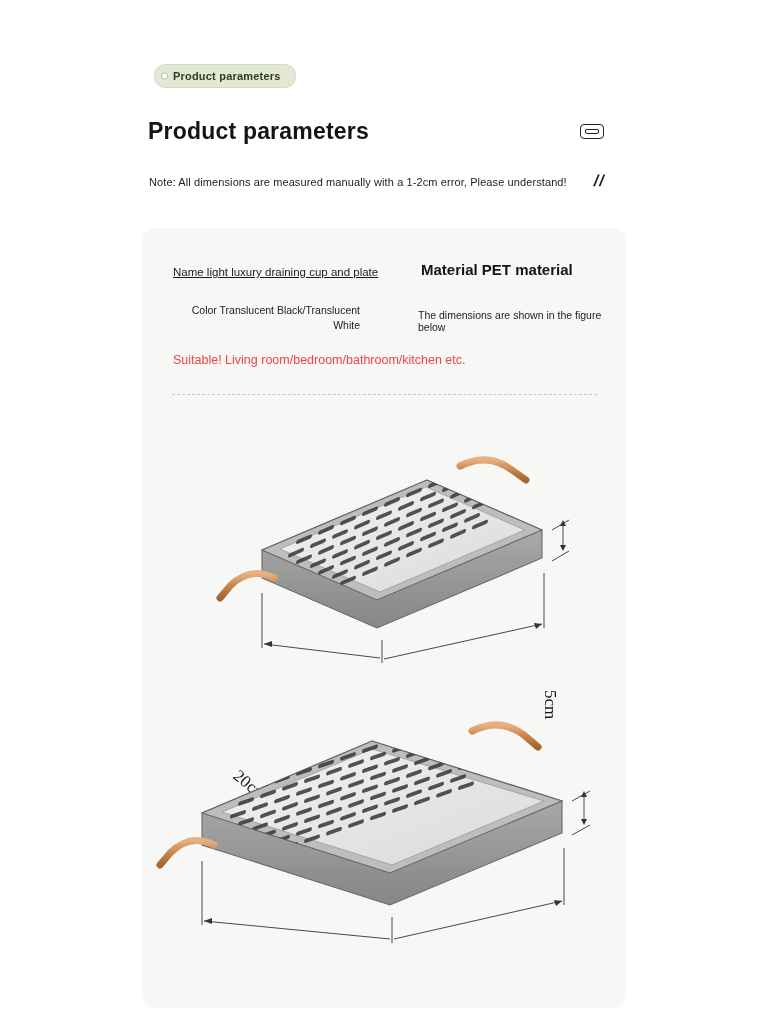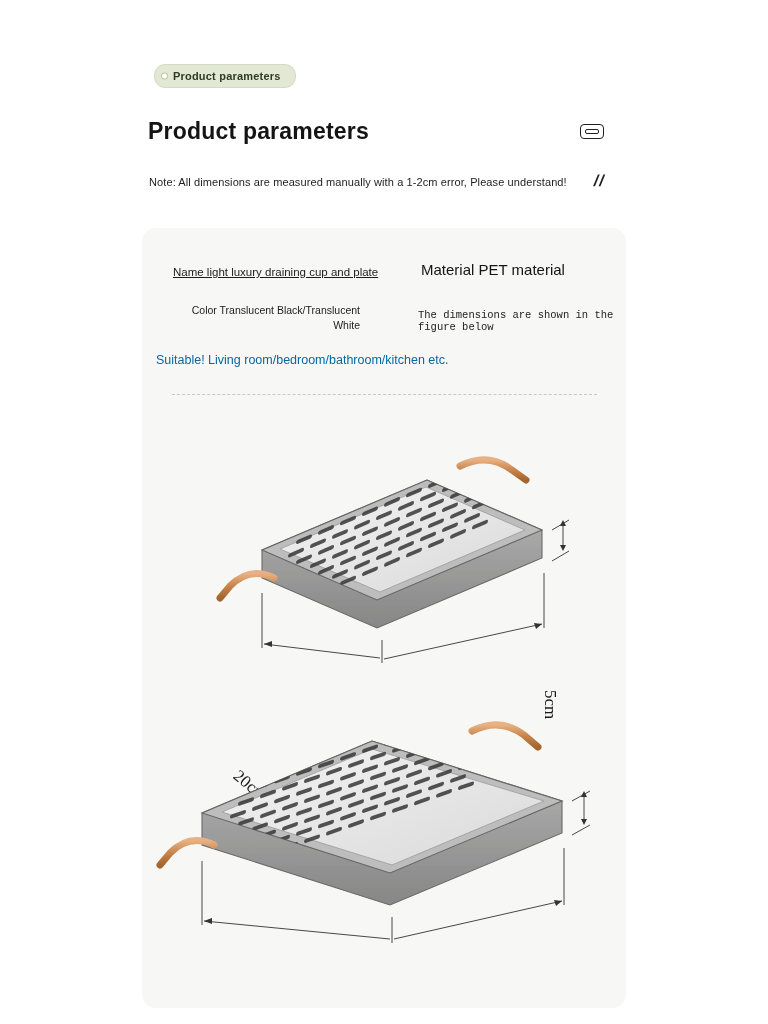--- a/index.html
+++ b/index.html
@@ -126,37 +126,36 @@
     font-size: 10.5px;
     color: #1c1c1c;
     text-align: right;
     line-height: 1.45;
   }
   .spec-material {
     position: absolute;
     left: 279px;
     top: 33px;
     font-size: 15px;
-    font-weight: normal;
+    font-weight: bold;
     color: #141414;
   }
   .spec-dims-note {
     position: absolute;
     left: 276px;
     top: 81px;
     font-size: 10.5px;
     color: #1c1c1c;
-    font-family: Liberation Mono, monospace;
   }
   .spec-suitable {
     position: absolute;
-    left: 14px;
+    left: 31px;
     top: 125px;
     font-size: 12.5px;
-    color: #0369a1;
+    color: #ef4444;
   }
 
   .divider {
     position: absolute;
     left: 30px;
     top: 166px;
     width: 425px;
     border-top: 1px dashed #c9c9c4;
   }
 

